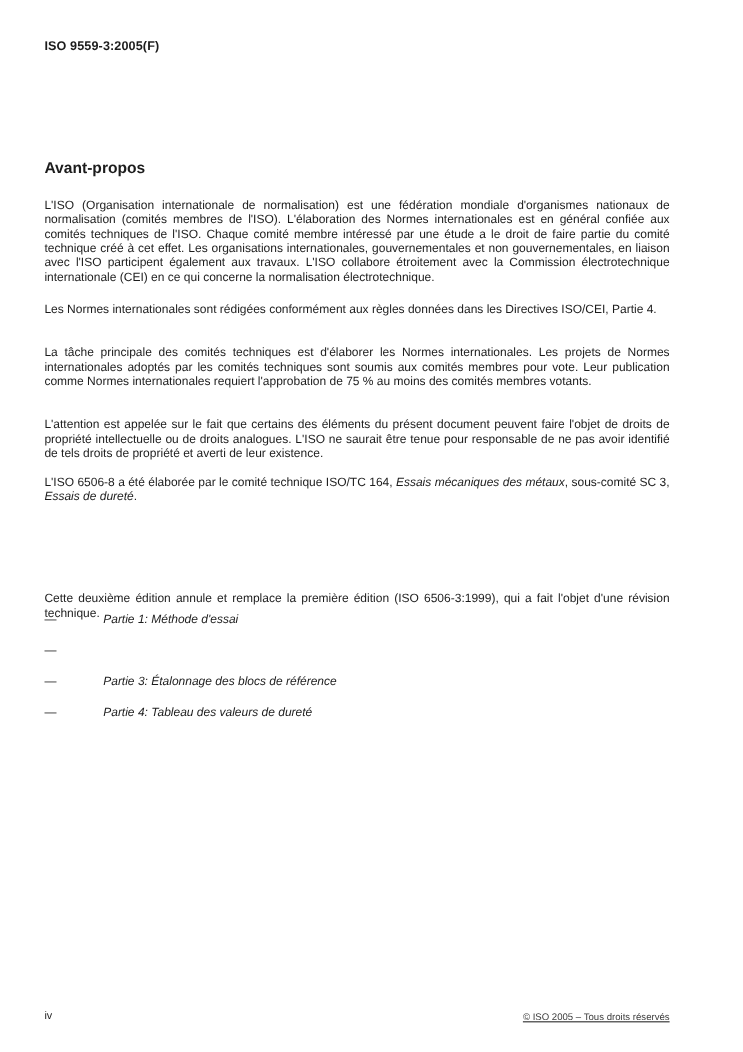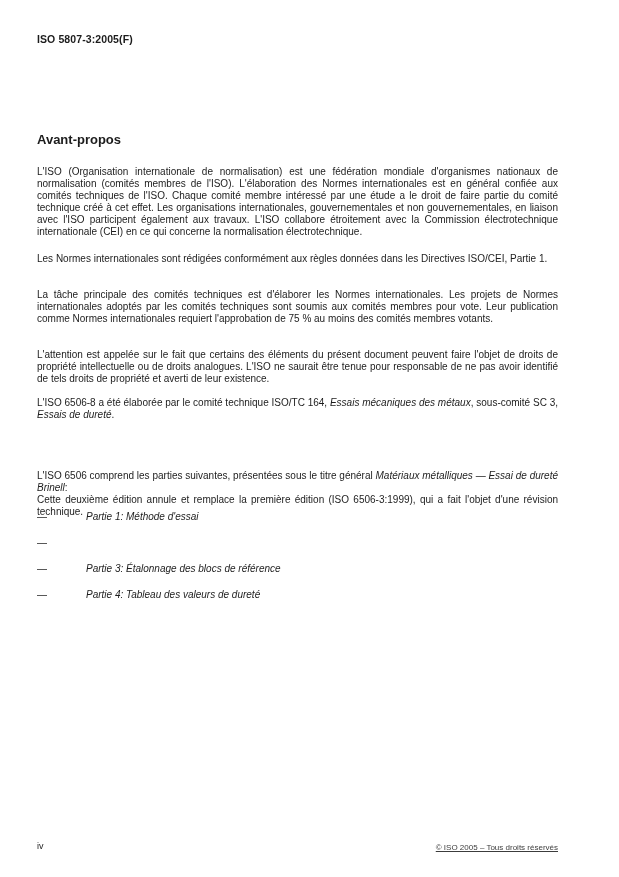--- a/index.html
+++ b/index.html
@@ -79,37 +79,36 @@
     text-align: right;
     text-decoration: underline;
   }
   i { font-style: italic; }
 </style>
 </head>
 <body>
 
 <div class="page">
 
-  <div class="abs doc-header">ISO 5807-3:2005(F)</div>
+  <div class="abs doc-header">ISO 9559-3:2005(F)</div>
 
   <h1 class="abs doc-title">Avant-propos</h1>
 
   <p class="abs body-par pos-p1">L'ISO (Organisation internationale de normalisation) est une fédération mondiale d'organismes nationaux de normalisation (comités membres de l'ISO). L'élaboration des Normes internationales est en général confiée aux comités techniques de l'ISO. Chaque comité membre intéressé par une étude a le droit de faire partie du comité technique créé à cet effet. Les organisations internationales, gouvernementales et non gouvernementales, en liaison avec l'ISO participent également aux travaux. L'ISO collabore étroitement avec la Commission électrotechnique internationale (CEI) en ce qui concerne la normalisation électrotechnique.</p>
 
-  <p class="abs body-par pos-p2">Les Normes internationales sont rédigées conformément aux règles données dans les Directives ISO/CEI, Partie 1.</p>
+  <p class="abs body-par pos-p2">Les Normes internationales sont rédigées conformément aux règles données dans les Directives ISO/CEI, Partie 4.</p>
 
   <p class="abs body-par pos-p3">La tâche principale des comités techniques est d'élaborer les Normes internationales. Les projets de Normes internationales adoptés par les comités techniques sont soumis aux comités membres pour vote. Leur publication comme Normes internationales requiert l'approbation de 75 % au moins des comités membres votants.</p>
 
   <p class="abs body-par pos-p4">L'attention est appelée sur le fait que certains des éléments du présent document peuvent faire l'objet de droits de propriété intellectuelle ou de droits analogues. L'ISO ne saurait être tenue pour responsable de ne pas avoir identifié de tels droits de propriété et averti de leur existence.</p>
 
   <p class="abs body-par pos-p5"><span>L'ISO 6506-8 a été élaborée par le comité technique ISO/TC 164, </span><i>Essais mécaniques des métaux</i><span>, sous-comité SC 3, </span><i>Essais de dureté</i><span>.</span></p>
 
   <p class="abs body-par pos-p6">Cette deuxième édition annule et remplace la première édition (ISO 6506-3:1999), qui a fait l'objet d'une révision technique.</p>
 
-  <p class="abs body-par pos-p7"><span>L'ISO 6506 comprend les parties suivantes, présentées sous le titre général </span><i>Matériaux métalliques — Essai de dureté Brinell</i><span>:</span></p>
 
   <div class="abs list-item pos-li1">
     <span class="dash">—</span>
     <span class="li-text">Partie 1: Méthode d'essai</span>
   </div>
 
   <div class="abs list-item pos-li2">
     <span class="dash">—</span>
   </div>
 

